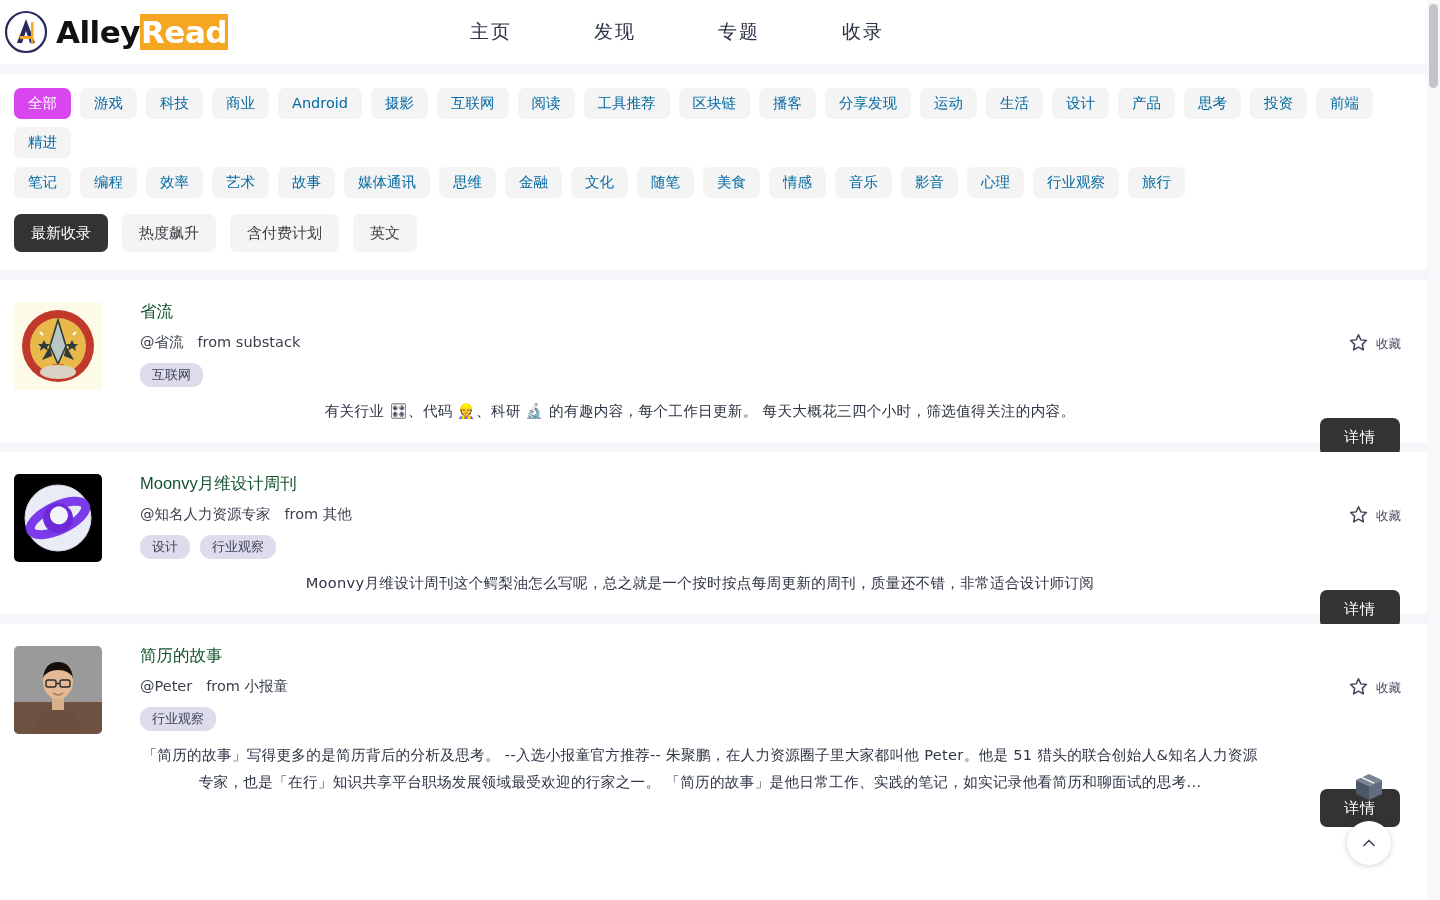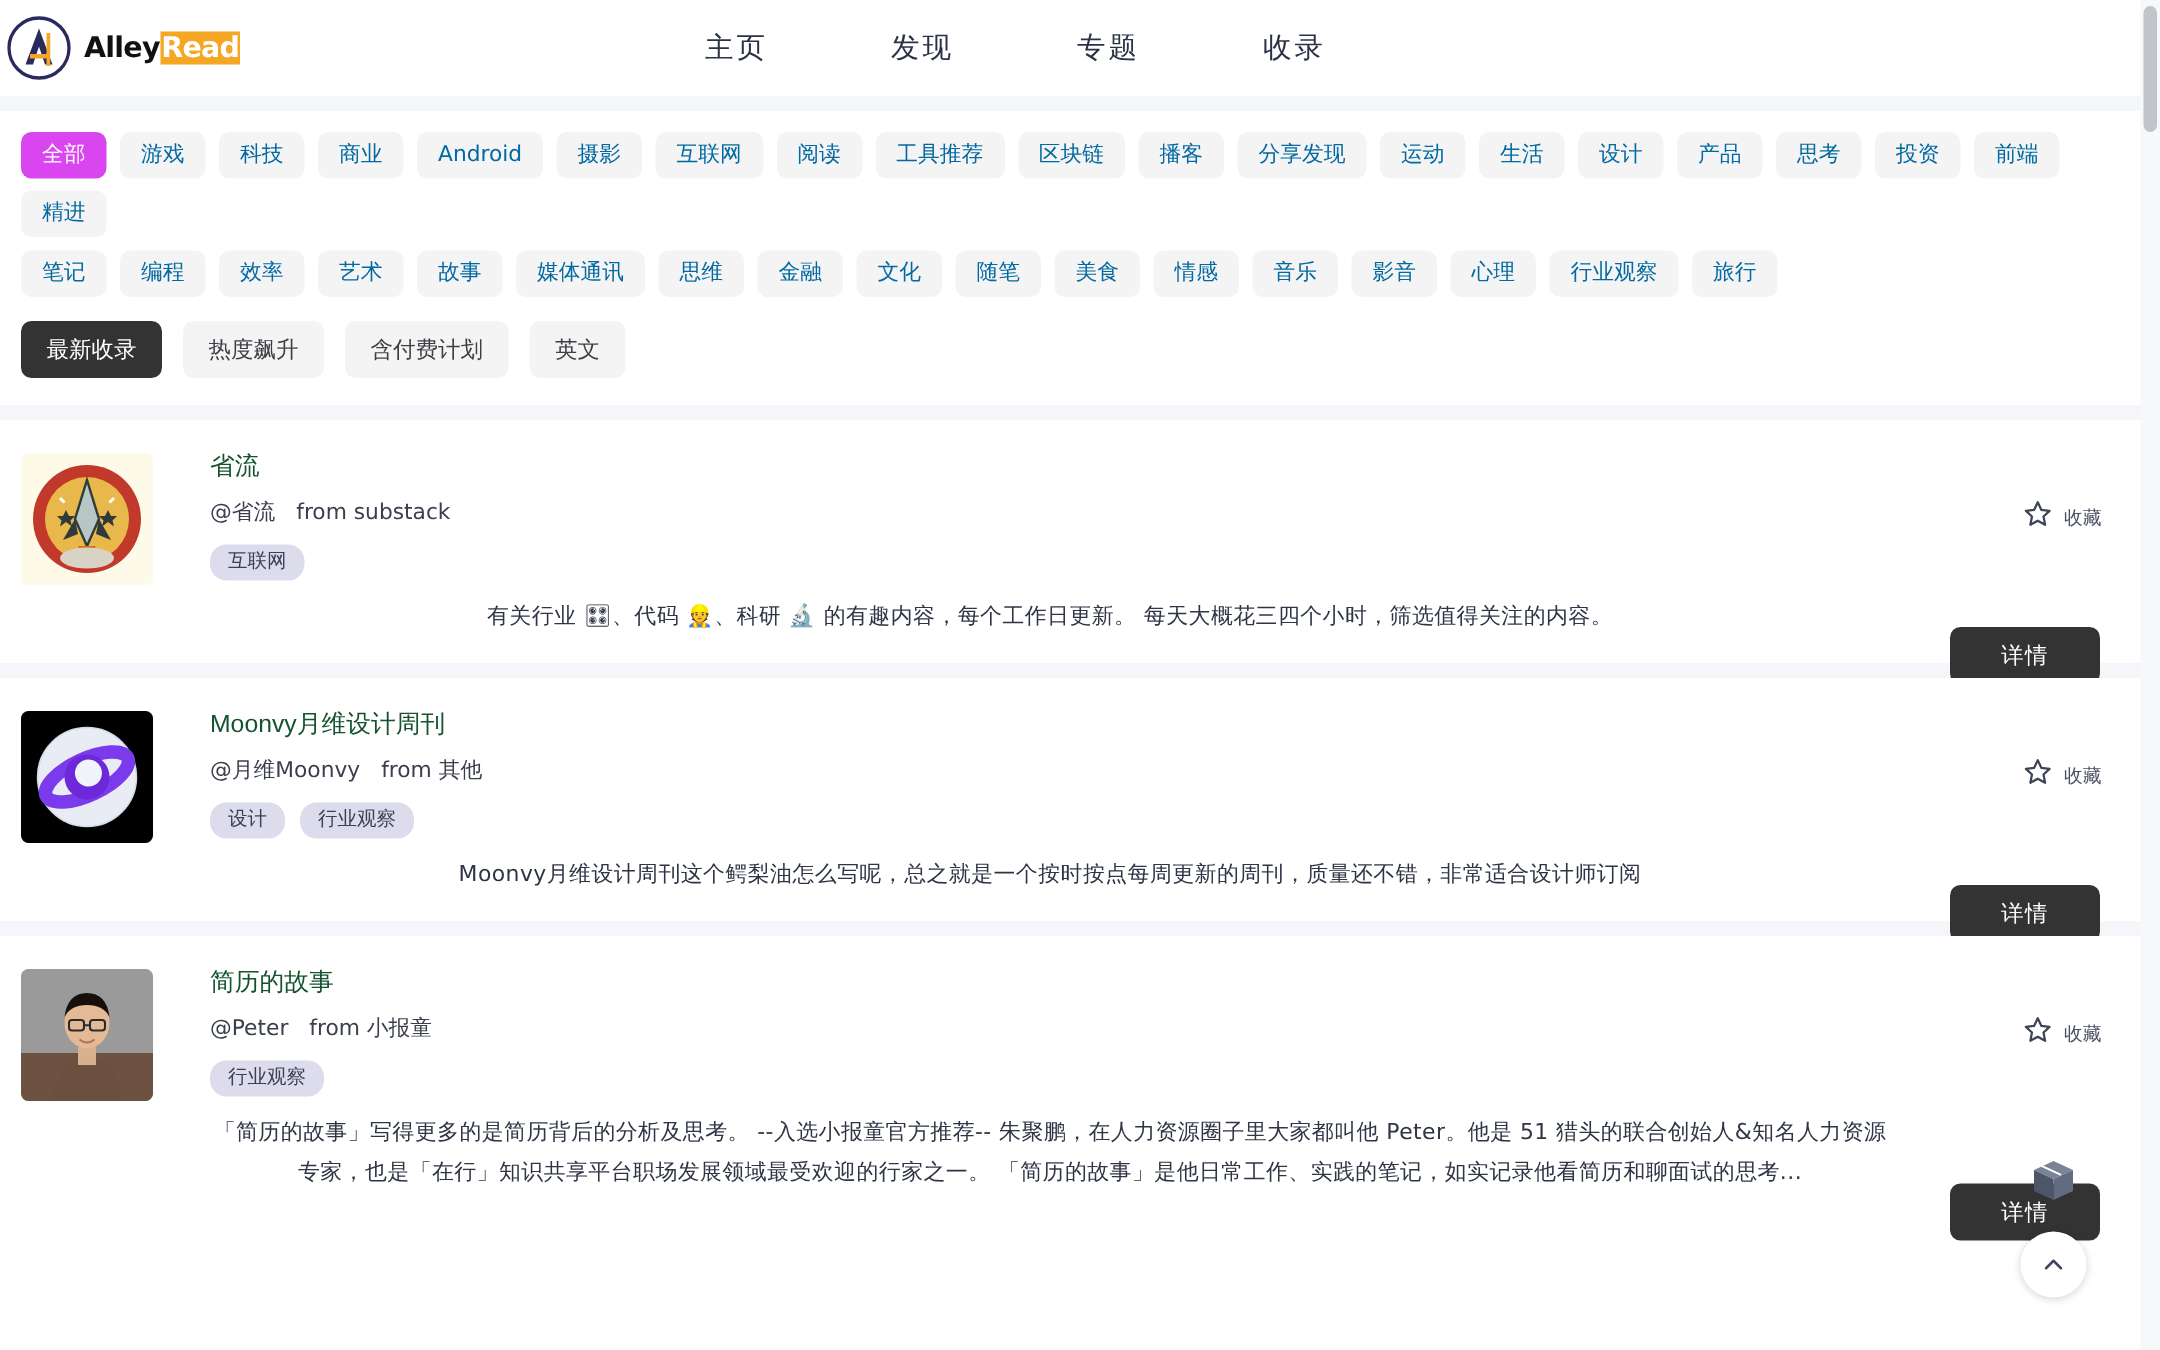--- a/index.html
+++ b/index.html
@@ -28,21 +28,21 @@
   .brand {
     display: flex;
     align-items: center;
     gap: 8px;
     padding-left: 4px;
     height: 64px;
   }
   .brand-logo { width: 44px; height: 44px; display:block; }
   .brand-text {
     font-family: "DejaVu Sans", sans-serif;
-    font-size: 19px;
+    font-size: 31px;
     font-weight: 800;
     letter-spacing: -0.5px;
     line-height: 1;
     white-space: nowrap;
   }
   .brand-text .a1 { color: #111111; }
   .brand-text .a2 { color: #ffffff; background: #f5a623; padding: 0 1px; }
 
   .nav {
     position: absolute;
@@ -192,21 +192,21 @@
     display: flex;
     align-items: center;
     gap: 7px;
     cursor: pointer;
     white-space: nowrap;
   }
   .fav-label { font-size: 12.5px; color: #4a5060; font-family:"DejaVu Sans",sans-serif; }
   .detail-btn {
     position: absolute;
     right: 13px;
-    width: 100px;
+    width: 80px;
     height: 38px;
     background: #333333;
     color: #ffffff;
     border: none;
     border-radius: 7px;
     font-size: 15px;
     letter-spacing: 1px;
     cursor: pointer;
     font-family: "DejaVu Sans", sans-serif;
   }
@@ -377,21 +377,21 @@
       <circle cx="44" cy="44" r="33" fill="none" stroke="#d4d9e8" stroke-width="1"></circle>
       <g transform="rotate(-25 44 44)">
         <ellipse cx="44" cy="44" rx="30" ry="12" fill="none" stroke="#7c3aed" stroke-width="9"></ellipse>
         <circle cx="44" cy="44" r="15" fill="#6d28d9"></circle>
         <circle cx="46" cy="42" r="9" fill="#f2f4fb"></circle>
       </g>
       </svg>
         </div>
     <div class="card-body">
       <div class="card-title">Moonvy月维设计周刊</div>
-      <div class="card-meta"><span>@月维Moonvy</span><span class="sep"></span><span>from 其他</span></div>
+      <div class="card-meta"><span>@知名人力资源专家</span><span class="sep"></span><span>from 其他</span></div>
       <div class="card-tags">
             <span class="cat-pill">设计</span>
             <span class="cat-pill">行业观察</span>
           </div>
       <div class="card-desc">Moonvy月维设计周刊这个鳄梨油怎么写呢，总之就是一个按时按点每周更新的周刊，质量还不错，非常适合设计师订阅</div>
     </div>
     <div class="card-right">
       <div class="fav">
         <span>
           <svg viewBox="0 0 24 24" width="21" height="21">

